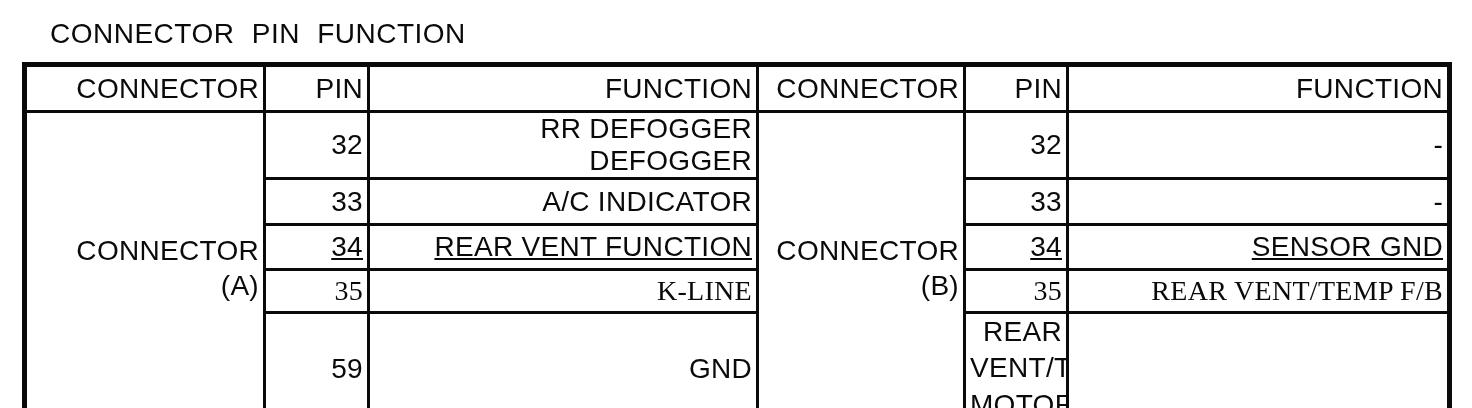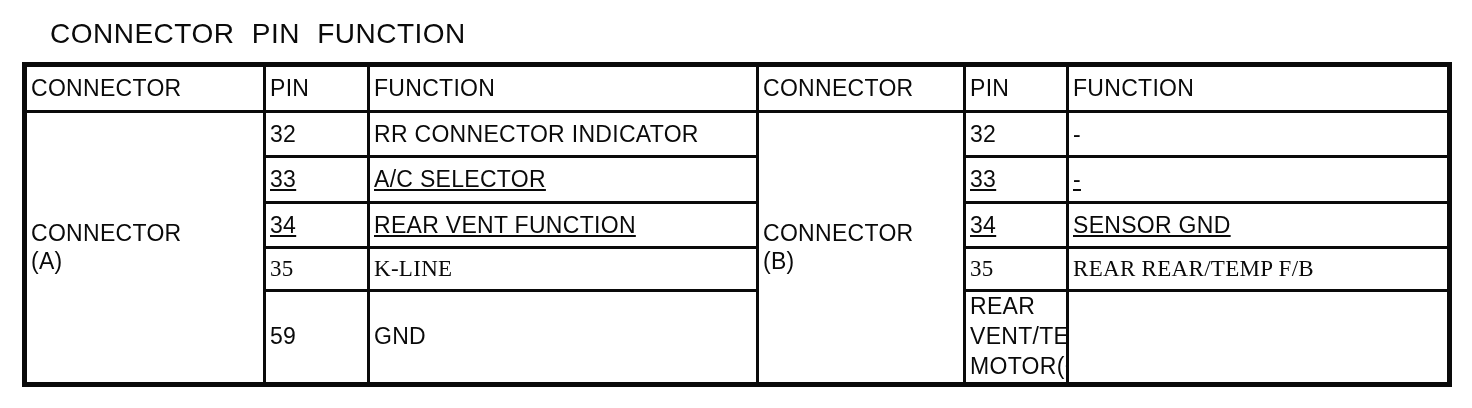--- a/index.html
+++ b/index.html
@@ -35,31 +35,31 @@
     left: 22px;
     top: 62px;
     width: 1425px;
     border-collapse: collapse;
     table-layout: fixed;
     border: 5px solid #0a0a0a;
   }
   table.pin-table th,
   table.pin-table td {
     border: 3px solid #0a0a0a;
-    text-align: left;
+    text-align: right;
     vertical-align: middle;
-    font-size: 23px;
+    font-size: 28px;
     font-weight: normal;
     letter-spacing: 0.3px;
     padding: 0 4px;
     overflow: hidden;
   }
   table.pin-table thead tr { height: 47px; }
   table.pin-table tbody tr.r1 { height: 45px; }
-  table.pin-table tbody tr.r2 { height: 46px; text-decoration: underline; }
+  table.pin-table tbody tr.r2 { height: 46px; }
   table.pin-table tbody tr.r3 { height: 45px; text-decoration: underline; }
   table.pin-table tbody tr.r4 { height: 43px; font-family: Liberation Serif, serif; }
   table.pin-table tbody tr.r5 { height: 76px; }
   .connector-cell span { display: block; line-height: 1.25; }
   .wrap-narrow {
     max-width: 250px;
     margin: 0 auto;
     line-height: 1.3;
   }
 </style>
@@ -89,45 +89,45 @@
         <th>FUNCTION</th>
       </tr>
     </thead>
     <tbody>
       <tr class="r1">
         <td rowspan="5" class="connector-cell">
           <span>CONNECTOR</span>
           <span>(A)</span>
         </td>
         <td>32</td>
-        <td>RR CONNECTOR INDICATOR</td>
+        <td>RR DEFOGGER DEFOGGER</td>
         <td rowspan="5" class="connector-cell">
           <span>CONNECTOR</span>
           <span>(B)</span>
         </td>
         <td>32</td>
         <td>-</td>
       </tr>
       <tr class="r2">
         <td>33</td>
-        <td>A/C SELECTOR</td>
+        <td>A/C INDICATOR</td>
         <td>33</td>
         <td>-</td>
       </tr>
       <tr class="r3">
         <td>34</td>
         <td>REAR VENT FUNCTION</td>
         <td>34</td>
         <td>SENSOR GND</td>
       </tr>
       <tr class="r4">
         <td>35</td>
         <td>K-LINE</td>
         <td>35</td>
-        <td>REAR REAR/TEMP F/B</td>
+        <td>REAR VENT/TEMP F/B</td>
       </tr>
       <tr class="r5">
         <td>59</td>
         <td>GND</td>
         <td>
           <div class="wrap-narrow">REAR VENT/TEMP MOTOR(+)</div>
         </td>
       </tr>
     </tbody>
   </table>

